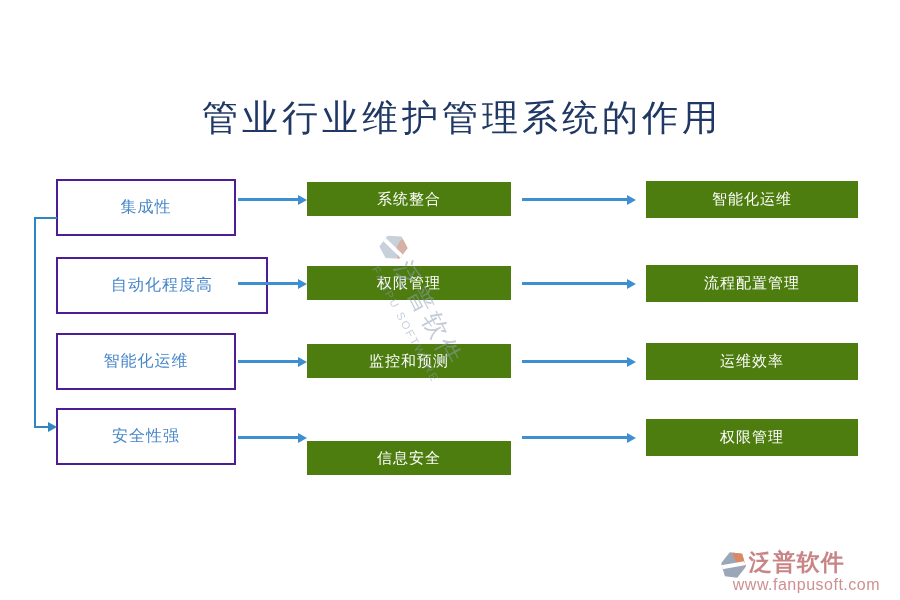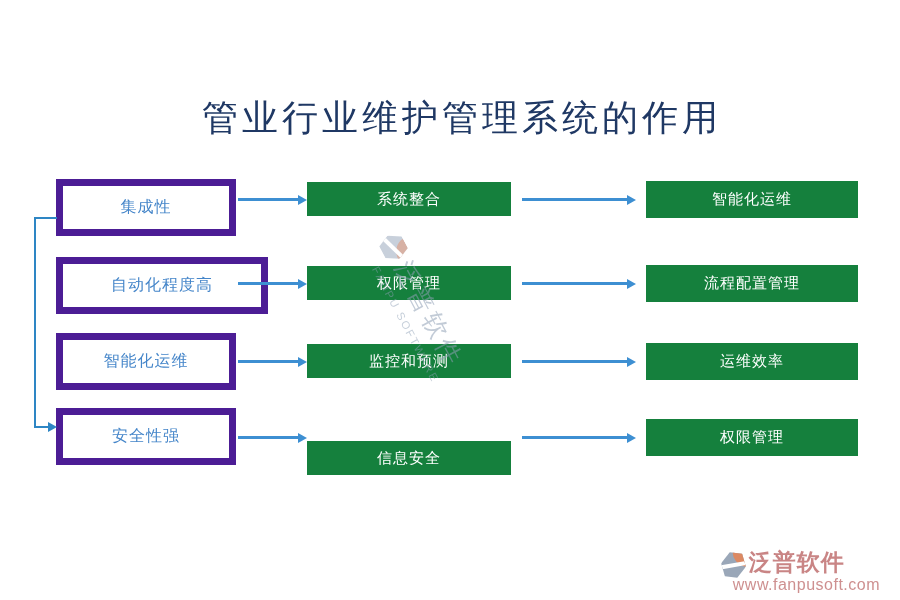--- a/index.html
+++ b/index.html
@@ -4,24 +4,24 @@
 <style>
   html,body{margin:0;padding:0;background:#fff;}
   body{width:900px;height:600px;position:relative;overflow:hidden;
        font-family:"Liberation Sans","DejaVu Sans",sans-serif;}
   #stage{position:absolute;inset:0;width:900px;height:600px;background:#fff;}
 
   .title{position:absolute;left:12px;top:94px;width:900px;text-align:center;
          font-family:"Liberation Serif","DejaVu Serif",serif;
          font-size:36px;letter-spacing:4px;color:#1F3864;white-space:nowrap;}
 
-  .feature-box{position:absolute;box-sizing:border-box;border:7px solid #4c1d95;
+  .feature-box{position:absolute;box-sizing:border-box;border:2px solid #4c1d95;
          background:#fff;color:#4485C9;font-size:16px;letter-spacing:1px;
          display:flex;align-items:center;justify-content:center;}
-  .fill-box{position:absolute;box-sizing:border-box;background:#15803d;color:#fff;
+  .fill-box{position:absolute;box-sizing:border-box;background:#4d7c0f;color:#fff;
          font-size:15px;letter-spacing:1px;
          display:flex;align-items:center;justify-content:center;}
 
   .h-arrow{position:absolute;height:3px;background:#3D8FD2;}
   .h-arrow::after{content:"";position:absolute;right:-9px;top:50%;
          transform:translateY(-50%);width:0;height:0;
          border-left:9px solid #3D8FD2;border-top:5px solid transparent;
          border-bottom:5px solid transparent;}
   .seg{position:absolute;background:#2E86C4;}
   .seg-arrowhead::after{content:"";position:absolute;right:-9px;top:50%;

